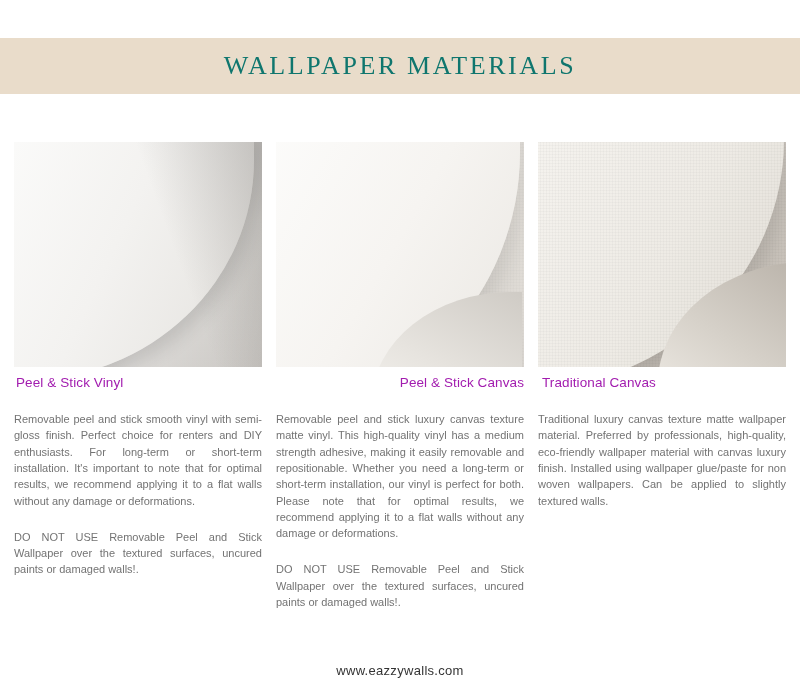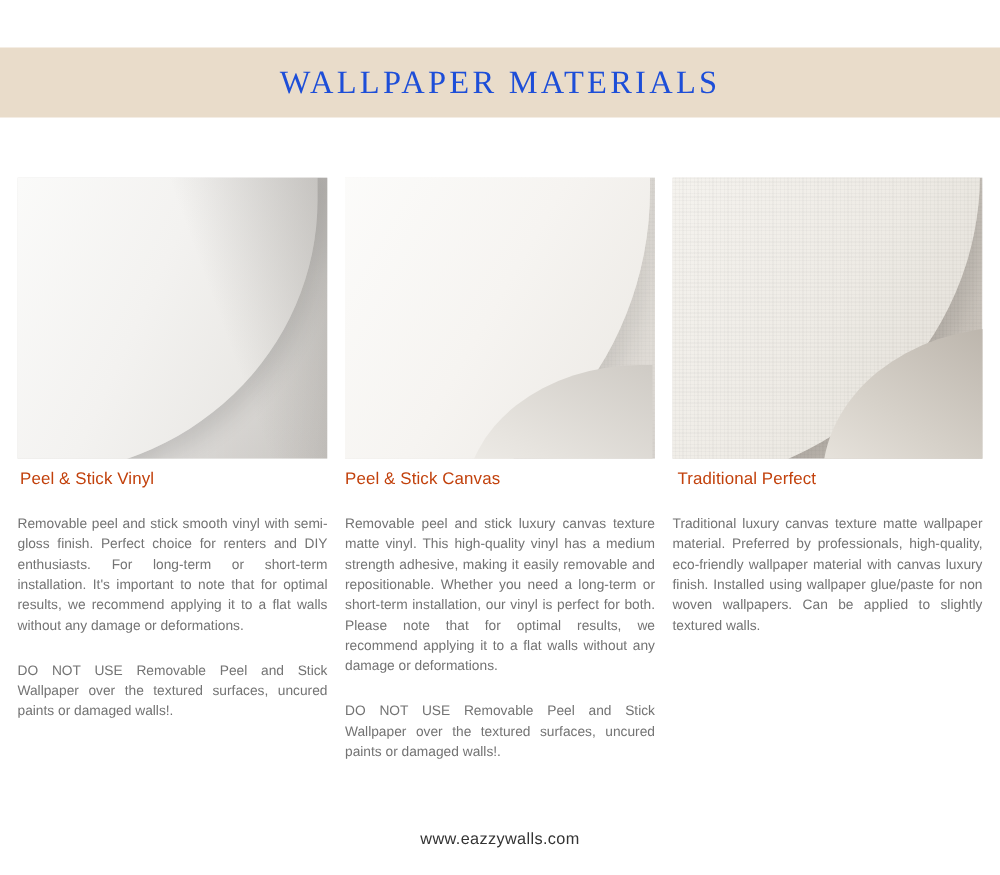--- a/index.html
+++ b/index.html
@@ -29,21 +29,21 @@
     height: 56px;
     background: #e9dcca;
     display: flex;
     align-items: center;
     justify-content: center;
   }
   .header-title {
     font-family: "Liberation Serif", serif;
     font-size: 26px;
     letter-spacing: 2.6px;
-    color: #1d4ed8;
+    color: #0f766e;
     text-transform: uppercase;
     font-weight: 400;
     white-space: nowrap;
   }
   
   .columns {
     position: absolute;
     top: 142px;
     left: 0;
     width: 800px;
@@ -141,25 +141,25 @@
     top: 120px;
     width: 150px;
     height: 140px;
     background: linear-gradient(215deg, #b9b2a9 0%, #d6d1c9 55%, #eeeae4 100%);
     border-top-left-radius: 160px 130px;
   }
   .caption {
     margin-top: 8px;
     font-size: 13.5px;
     line-height: 1.2;
-    color: #c2410c;
+    color: #a21caf;
     letter-spacing: 0.1px;
   }
   .caption-1 { margin-left: 2px; }
-  .caption-2 { text-align: left; }
+  .caption-2 { text-align: right; }
   .caption-3 { margin-left: 4px; }
   .body-text {
     margin-top: 20px;
     font-size: 11px;
     line-height: 1.48;
     text-align: justify;
     color: #737373;
   }
   .warn {
     text-underline-offset: 2px;
@@ -207,21 +207,21 @@
       <div class="body-text">Removable peel and stick luxury canvas texture matte vinyl. This high-quality vinyl has a medium strength adhesive, making it easily removable and repositionable. Whether you need a long-term or short-term installation, our vinyl is perfect for both. Please note that for optimal results, we recommend applying it to a flat walls without any damage or deformations.</div>
       <div class="body-text warn">DO NOT USE Removable Peel and Stick Wallpaper over the textured surfaces, uncured paints or damaged walls!.</div>
     </div>
 
     <div class="col">
       <div class="photo photo-3">
         <div class="bg"></div>
         <div class="roll"></div>
         <div class="fold"></div>
       </div>
-      <div class="caption caption-3">Traditional Perfect</div>
+      <div class="caption caption-3">Traditional Canvas</div>
       <div class="body-text">Traditional luxury canvas texture matte wallpaper material. Preferred by professionals, high-quality, eco-friendly wallpaper material with canvas luxury finish. Installed using wallpaper glue/paste for non woven wallpapers. Can be applied to slightly textured walls.</div>
     </div>
 
   </div>
 
   <div class="footer">www.eazzywalls.com</div>
 
 </div>
 
 </body></html>

